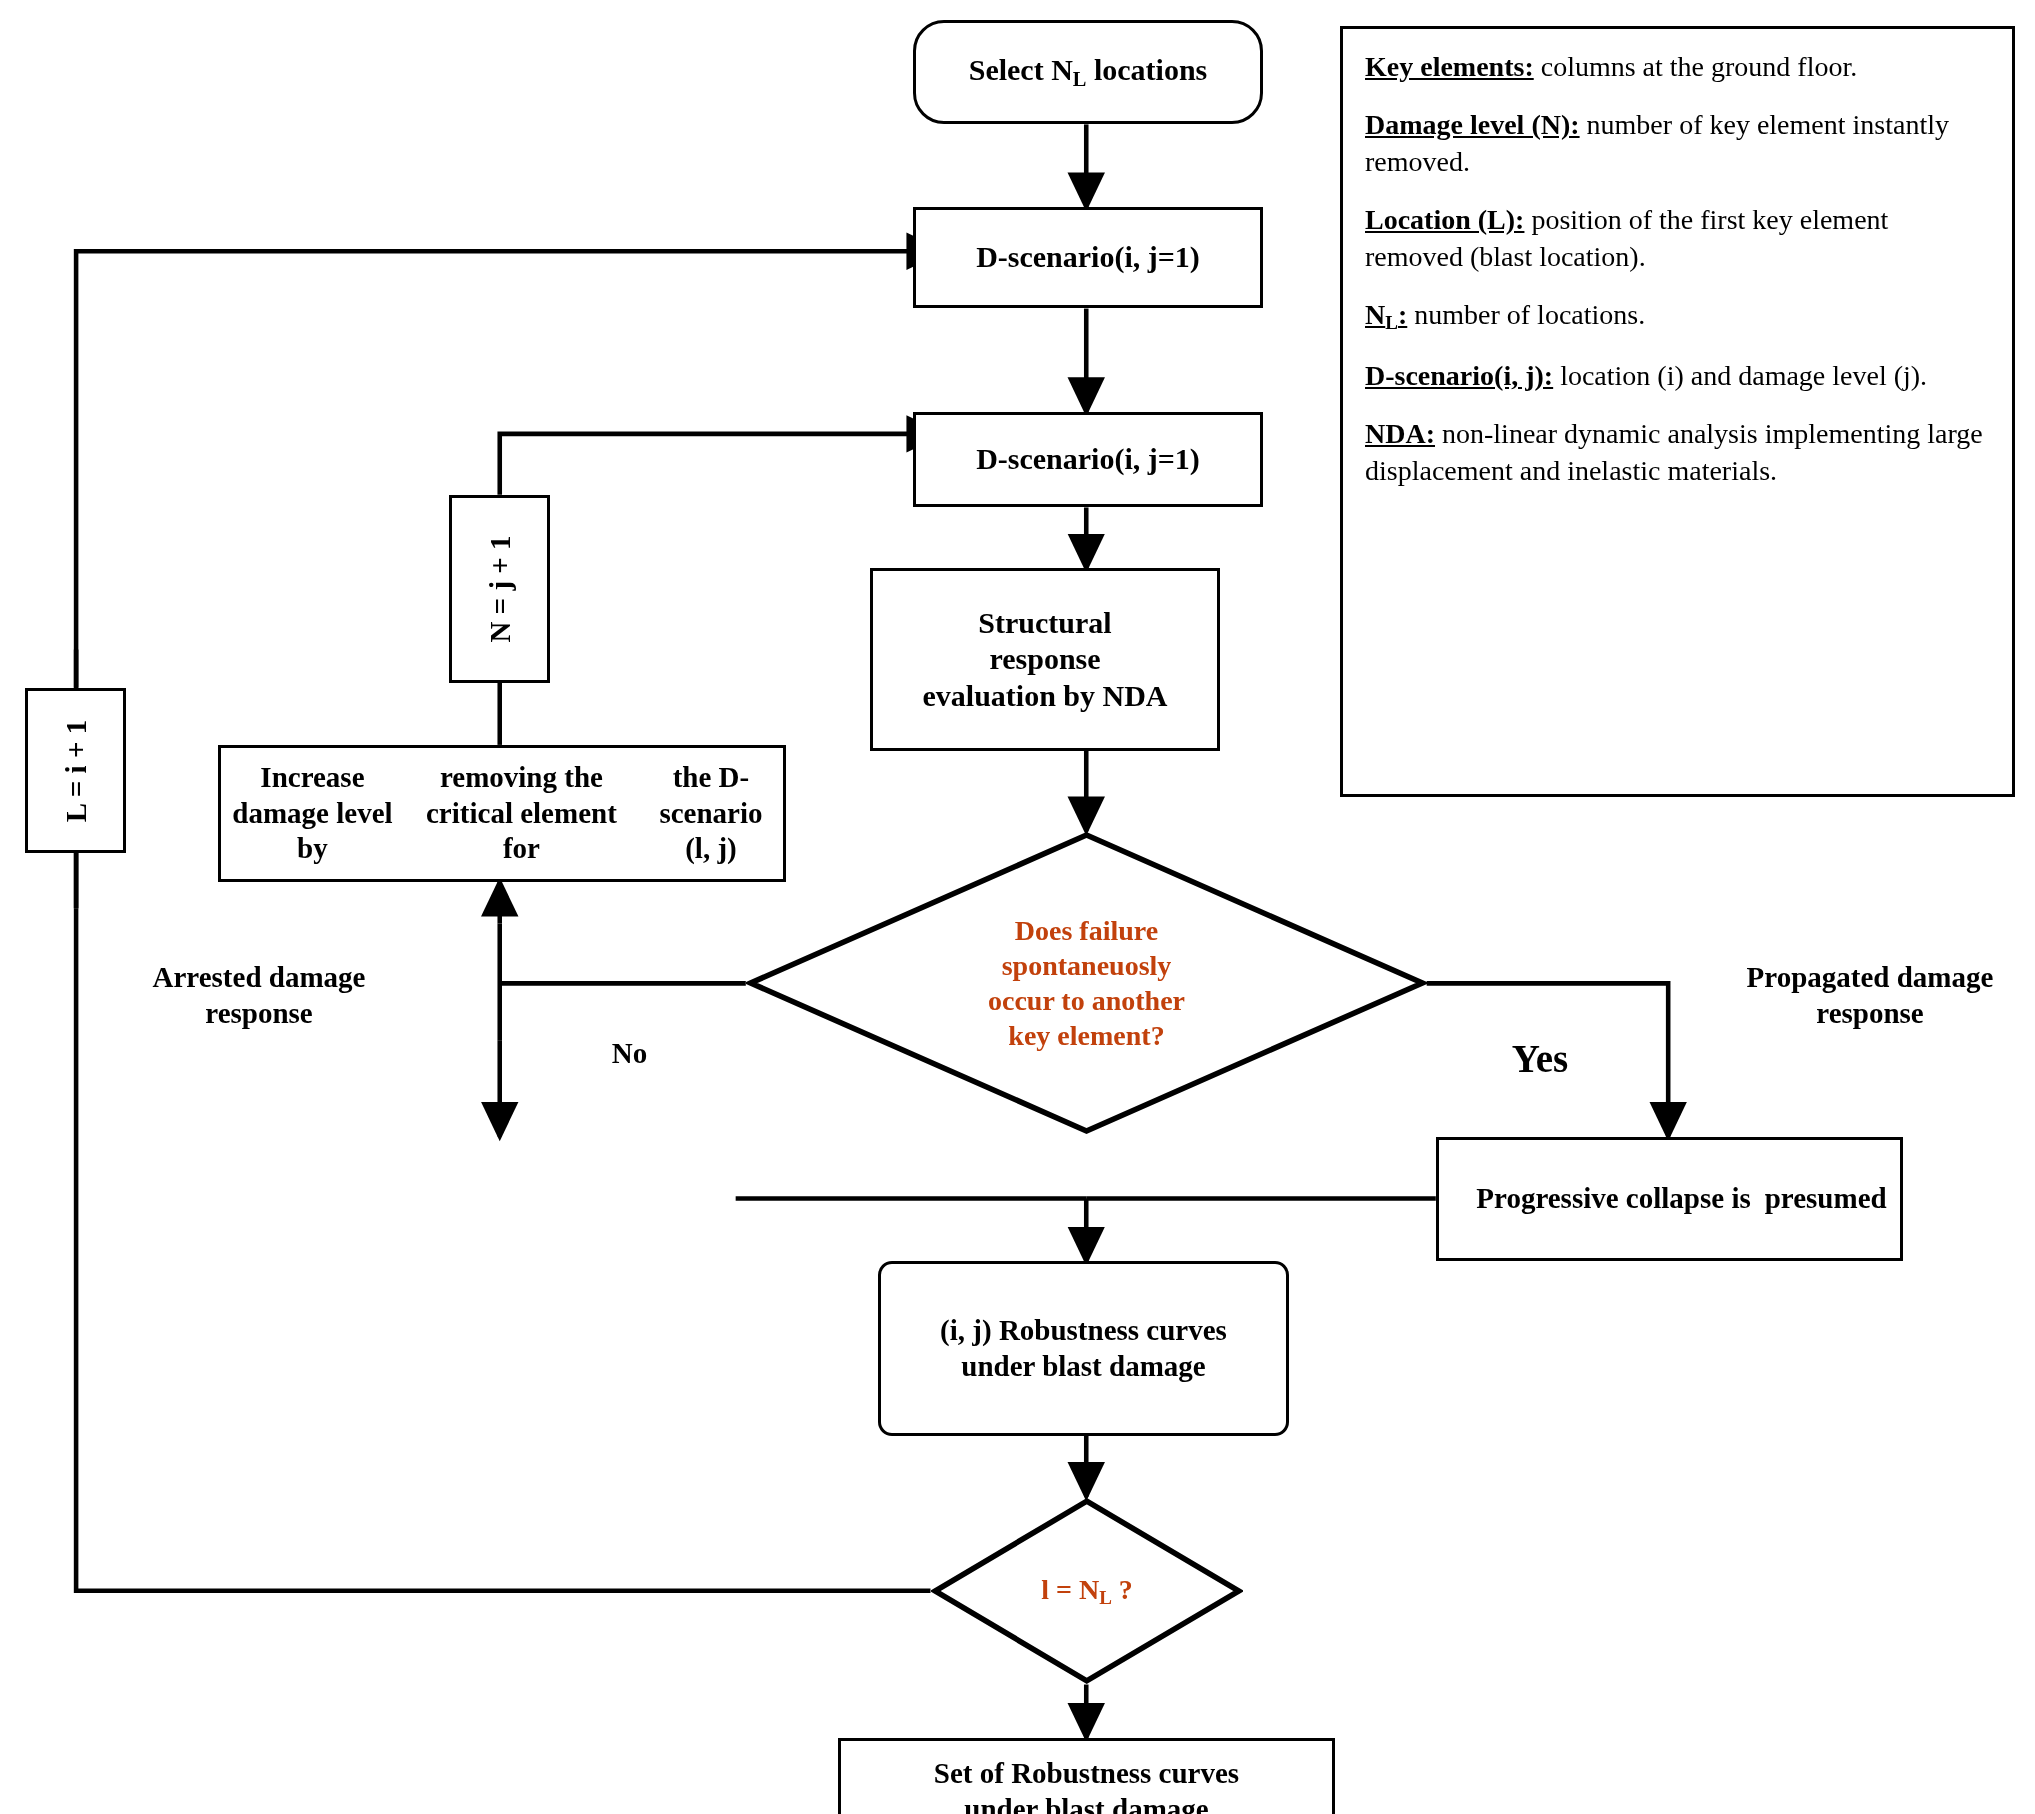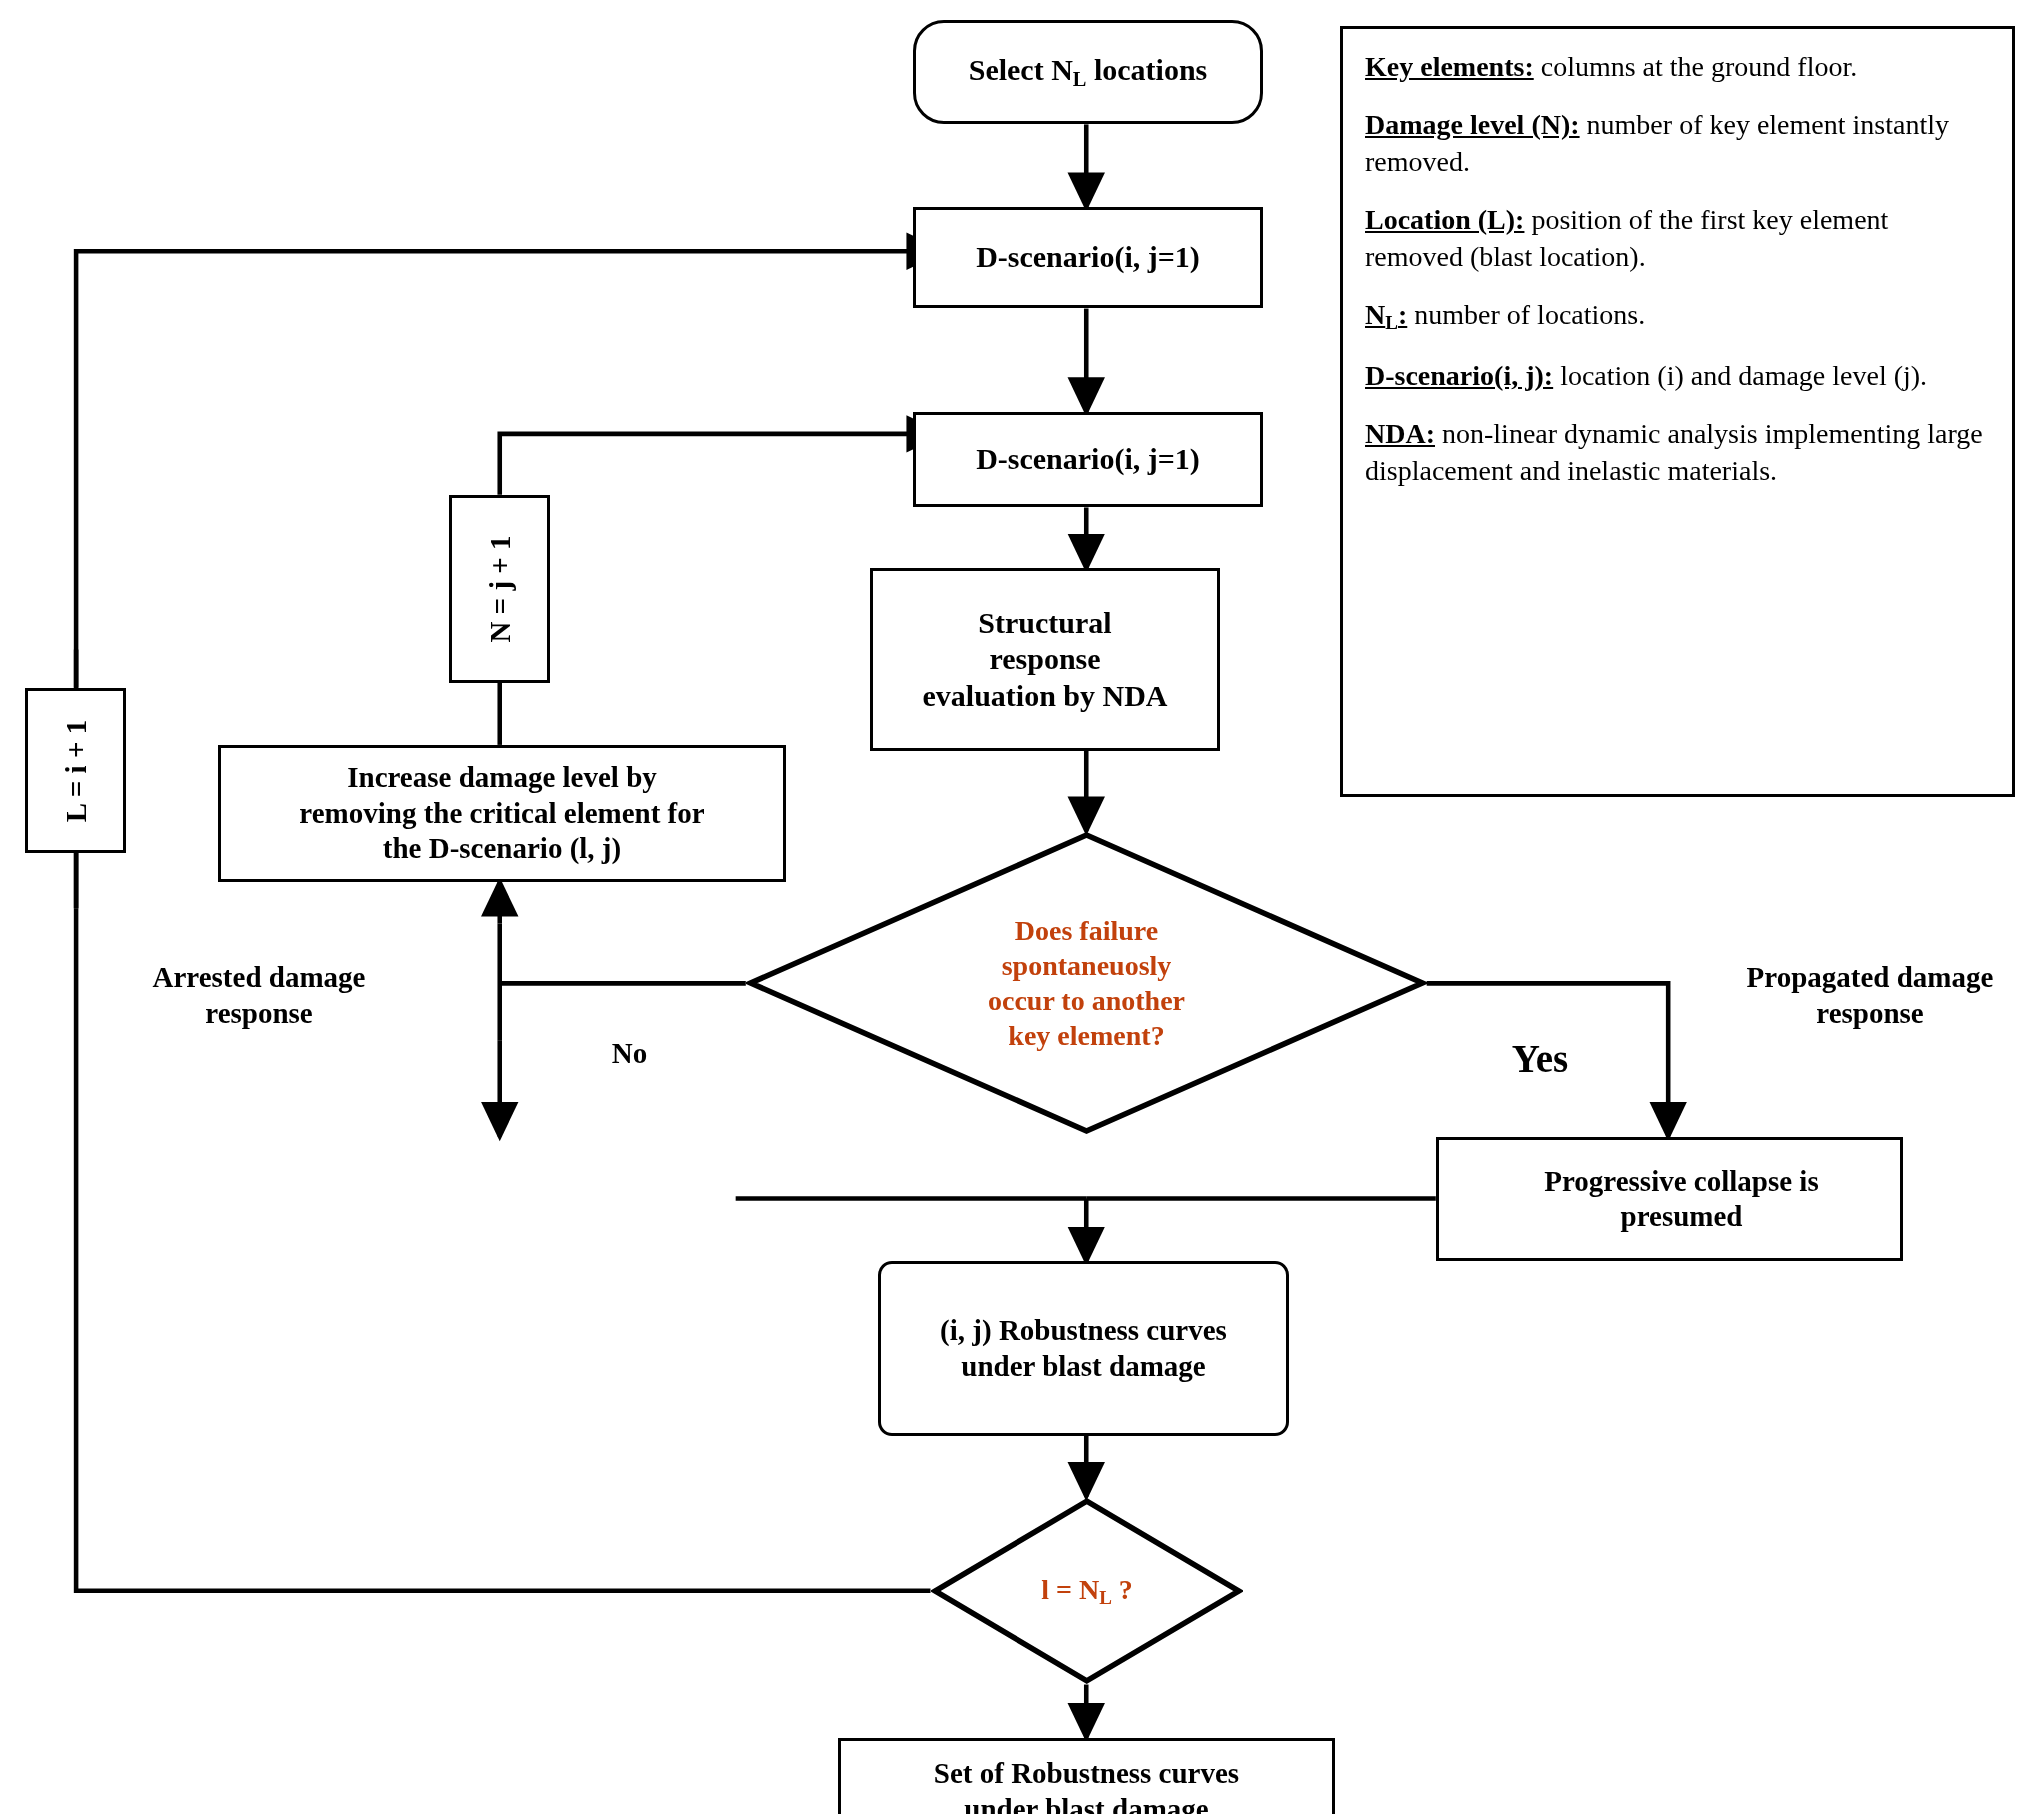--- a/index.html
+++ b/index.html
@@ -103,40 +103,40 @@
   </div>
 
   <div class="vnode" style="left:449px;top:495px;width:101px;height:188px;">
     <span class="rot" style="font-size:29px;">N = j + 1</span>
   </div>
 
   <div class="vnode" style="left:25px;top:688px;width:101px;height:165px;">
     <span class="rot" style="font-size:29px;">L = i + 1</span>
   </div>
 
-  <div class="node" style="left:218px;top:745px;width:568px;height:137px;font-size:29px;flex-direction:column;">
+  <div class="node" style="left:218px;top:745px;width:568px;height:137px;font-size:29px;">
     <span class="t">Increase damage level by</span>
     <span class="t">removing the critical element for</span>
     <span class="t">the D-scenario (l, j)</span>
   </div>
 
   <div class="diamond" style="left:746px;top:831px;width:681px;height:304px;">
     <svg width="681" height="304" viewBox="0 0 1342 600">
       <polygon points="671,8 1334,300 671,592 8,300" fill="#fff" stroke="#000" stroke-width="11"></polygon>
     </svg>
     <div class="dtext" style="font-size:28px;flex-direction:column;">
       <span>Does failure</span>
       <span>spontaneuosly</span>
       <span>occur to another</span>
       <span>key element?</span>
     </div>
   </div>
 
 
-  <div class="node" style="left:1436px;top:1137px;width:467px;height:124px;font-size:29px;flex-direction:column;padding-left:24px;">
+  <div class="node" style="left:1436px;top:1137px;width:467px;height:124px;font-size:29px;flex-direction:row;padding-left:24px;">
     <span class="t">Progressive collapse is</span>
     <span class="t">presumed</span>
   </div>
 
   <div class="node" style="left:878px;top:1261px;width:411px;height:175px;font-size:29px;flex-direction:column;border-radius:14px;">
     <span class="t">(i, j) Robustness curves</span>
     <span class="t">under blast damage</span>
   </div>
 
   <div class="diamond" style="left:931px;top:1497px;width:312px;height:188px;">

